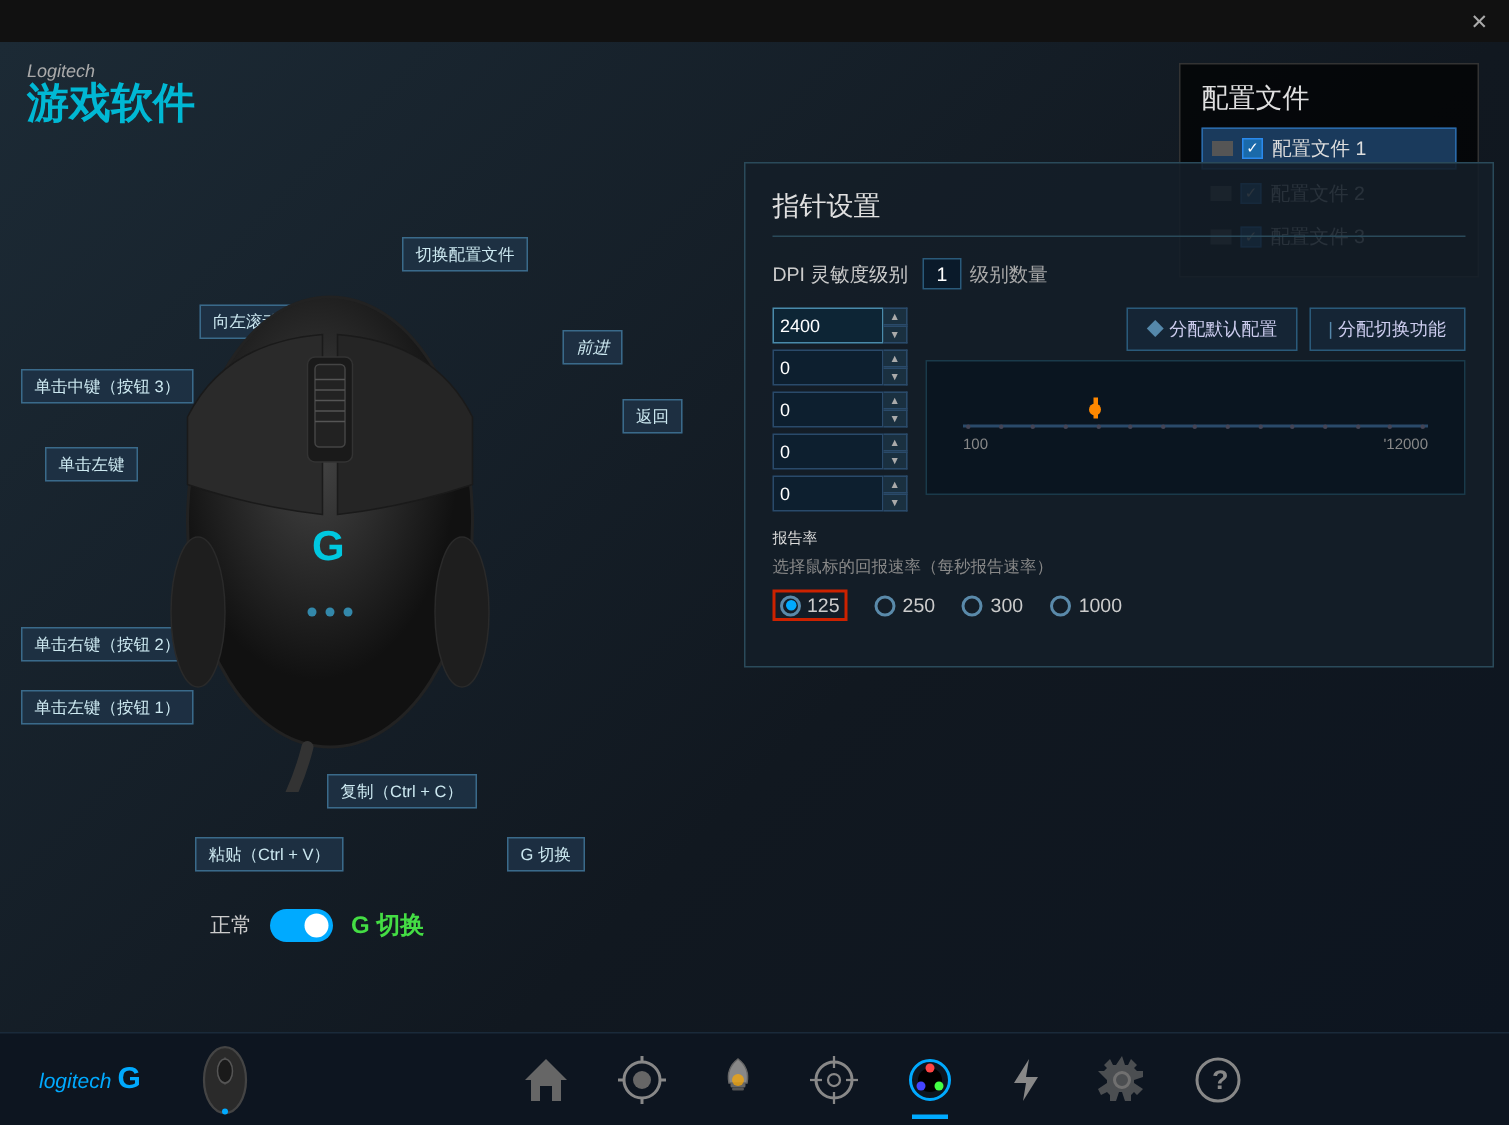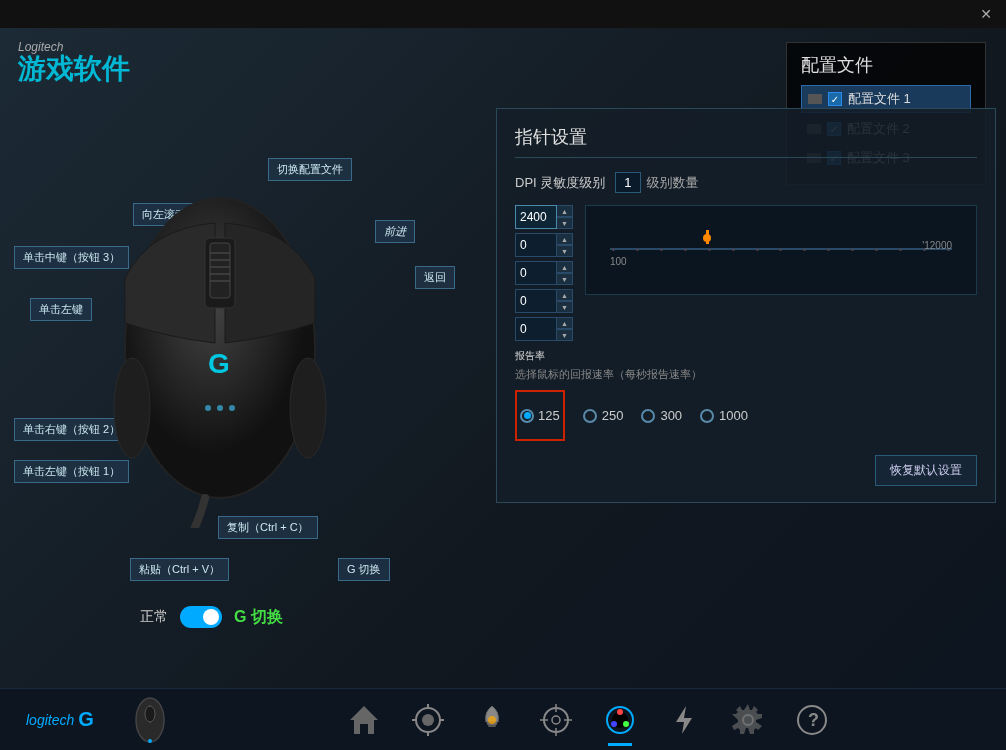--- a/index.html
+++ b/index.html
@@ -371,21 +371,21 @@
       gap: 4px;
     }
     .dpi-input-group {
       display: flex;
       align-items: center;
     }
     .dpi-input-field {
       background: #0d1f2f;
       border: 1px solid #2a4a6a;
       color: #fff;
-      width: 42px;
+      width: 74px;
       height: 24px;
       padding: 0 4px;
       font-size: 12px;
       font-family: inherit;
     }
     .dpi-input-field.highlighted {
       border-color: #4a8aaa;
       background: #0d2535;
     }
     .spin-btns {
@@ -542,20 +542,24 @@
         <div class="dpi-input-group">
           <input class="dpi-input-field" type="text" value="0" style="">
           <div class="spin-btns">
             <button class="spin-btn">▲</button>
             <button class="spin-btn">▼</button>
           </div>
         </div>
       </div>
 
       <div style="flex:1;display:flex;flex-direction:column;gap:6px;">
+        <div style="display:flex;gap:8px;justify-content:flex-end;">
+          <button class="action-btn diamond">分配默认配置</button>
+          <button class="action-btn bar">分配切换功能</button>
+        </div>
 
         <div class="dpi-slider-area">
           <div style="position:relative;height:40px;">
 
             <div style="position:absolute;top:0;left:28%;width:3px;height:14px;background:#ff8800;"></div>
             <div style="position:absolute;top:4px;left:28%;width:8px;height:8px;background:#ff8800;border-radius:50%;transform:translateX(-3px);"></div>
 
             <div style="position:absolute;top:18px;left:0;right:0;height:2px;background:#2a4a6a;">
 
               <div style="display:flex;justify-content:space-between;align-items:center;height:100%;padding:0 2px;">
@@ -571,33 +575,33 @@
                 <span style="width:3px;height:3px;background:#445;border-radius:50%;display:inline-block;"></span>
                 <span style="width:3px;height:3px;background:#445;border-radius:50%;display:inline-block;"></span>
                 <span style="width:3px;height:3px;background:#445;border-radius:50%;display:inline-block;"></span>
                 <span style="width:3px;height:3px;background:#445;border-radius:50%;display:inline-block;"></span>
                 <span style="width:3px;height:3px;background:#445;border-radius:50%;display:inline-block;"></span>
                 <span style="width:3px;height:3px;background:#445;border-radius:50%;display:inline-block;"></span>
               </div>
             </div>
 
             <div style="position:absolute;top:26px;left:0;font-size:10px;color:#888;">100</div>
-            <div style="position:absolute;top:10px;right:0;font-size:10px;color:#888;">'12000</div>
+            <div style="position:absolute;top:26px;right:0;font-size:10px;color:#888;">'12000</div>
           </div>
         </div>
       </div>
     </div>
 
     <div class="report-section">
       <div class="report-title">报告率</div>
       <div class="report-subtitle">选择鼠标的回报速率（每秒报告速率）</div>
       <div class="report-options">
 
         <div class="report-option">
-          <div style="border:2px solid #cc2200;padding:16px 3px;display:flex;align-items:center;gap:4px;">
+          <div style="border:2px solid #cc2200;padding:1px 3px;display:flex;align-items:center;gap:4px;">
             <div class="radio-outer">
               <div class="radio-inner"></div>
             </div>
             <span>125</span>
           </div>
         </div>
         <div class="report-option">
           <div class="radio-outer"></div>
           <span>250</span>
         </div>
@@ -605,23 +609,20 @@
           <div class="radio-outer"></div>
           <span>300</span>
         </div>
         <div class="report-option">
           <div class="radio-outer"></div>
           <span>1000</span>
         </div>
       </div>
     </div>
 
-    <div class="settings-bottom">
-      <button class="restore-btn">恢复默认设置</button>
-    </div>
   </div>
 
   <div class="mode-row">
     <span class="mode-label">正常</span>
     <div class="toggle-switch">
       <div class="toggle-knob"></div>
     </div>
     <span class="g-switch-label">G 切换</span>
   </div>
 

